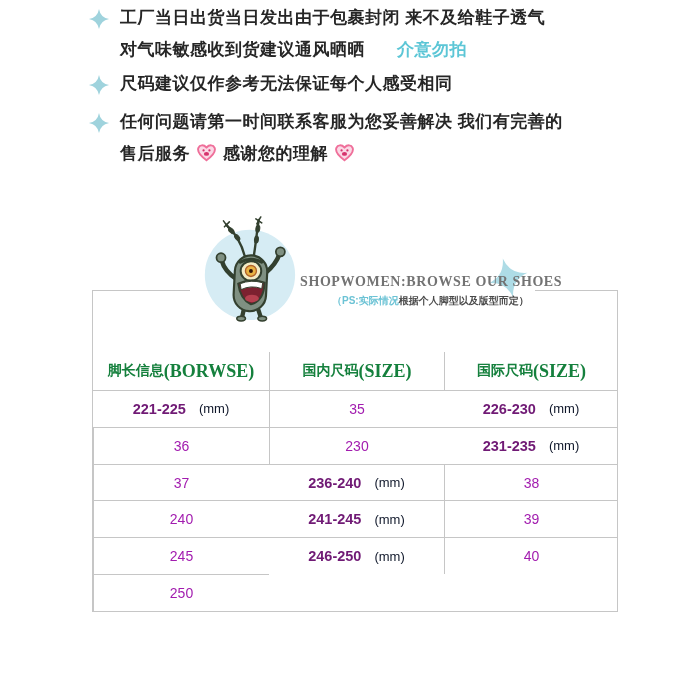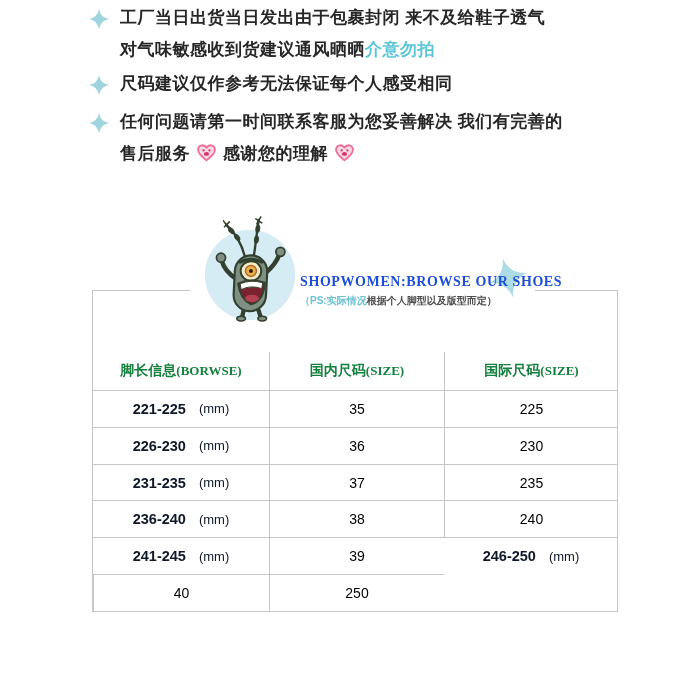--- a/index.html
+++ b/index.html
@@ -7,42 +7,42 @@
   .page{position:absolute;left:0;top:0;width:700px;height:700px;background:#ffffff;}
 
   
   .notices{position:absolute;left:88px;top:2px;width:580px;}
   .notice{display:flex;align-items:flex-start;}
   .notice + .notice{margin-top:2px;}
   .notice.gap{margin-top:6px;}
   .notice-icon{width:22px;height:22px;flex:0 0 22px;margin:6px 10px 0 0;}
   .notice-lines{flex:1;}
   .nline{font-size:17px;line-height:32px;font-weight:600;color:#262626;letter-spacing:.5px;white-space:nowrap;}
-  .accent{color:#5cc6d6;}
+  .accent{color:#5cc6d6;padding-left:32px;}
   .heart-icon{display:inline-block;width:21px;height:19px;vertical-align:-3px;margin:0 6px;}
 
   
   .banner{position:absolute;left:190px;top:214px;width:345px;height:108px;background:#ffffff;z-index:3;}
   .mascot{position:absolute;left:8px;top:2px;width:100px;height:106px;}
   .banner-text{position:absolute;left:110px;top:60px;width:235px;}
-  .banner-title{font-family:"Liberation Serif","DejaVu Serif",serif;font-size:14px;font-weight:700;letter-spacing:.6px;color:#1d4ed8;white-space:nowrap;}
+  .banner-title{font-family:"Liberation Serif","DejaVu Serif",serif;font-size:14px;font-weight:700;letter-spacing:.6px;color:#737373;white-space:nowrap;}
   .banner-note{margin-top:4px;font-size:10px;font-weight:600;color:#4a4a4a;white-space:nowrap;}
   .banner-note .accent{color:#6cc3d5;}
   .banner-star{position:absolute;left:296px;top:42px;width:44px;height:44px;transform:rotate(-15deg);}
 
   
   .size-box{position:absolute;left:92px;top:290px;width:526px;height:322px;border:1px solid #c6c6c6;box-sizing:border-box;z-index:1;}
   .size-table{position:absolute;left:0;right:0;top:61px;bottom:0;display:grid;grid-template-columns:176px 175px 174px;grid-template-rows:38px repeat(6,1fr);}
   .cell{display:flex;align-items:center;justify-content:center;border-top:1px solid #c6c6c6;box-sizing:border-box;}
   .cell.c2,.cell.c3{border-left:1px solid #c6c6c6;}
   .th{font-size:14px;font-weight:700;color:#15803d;}
-  .th .en{font-family:"Liberation Serif","DejaVu Serif",serif;font-weight:600;font-size:13px;}
-  .range{font-size:14.5px;font-weight:700;color:#0f172a;}
+  .th .en{font-family:"Liberation Serif","DejaVu Serif",serif;font-weight:600;font-size:18px;}
+  .range{font-size:14.5px;font-weight:700;color:#701a75;}
   .unit{font-size:13px;color:#0f172a;margin-left:13px;}
-  .val{font-size:14px;color:#000000;}
+  .val{font-size:14px;color:#a21caf;}
 </style>
 </head>
 <body>
 
 <div class="page">
 
   <div class="notices">
 
     <div class="notice">
       <span class="notice-icon">
@@ -108,63 +108,60 @@
           <span class="en">(SIZE)</span>
         </div>
 
       <div class="cell c1">
           <span class="range">221-225</span>
           <span class="unit">(mm)</span>
         </div>
       <div class="cell c2">
           <span class="val">35</span>
         </div>
-      <div class="cell c3">
-          <span class="val">225</span>
-        </div>
 
       <div class="cell c1">
           <span class="range">226-230</span>
           <span class="unit">(mm)</span>
         </div>
       <div class="cell c2">
           <span class="val">36</span>
         </div>
       <div class="cell c3">
           <span class="val">230</span>
         </div>
 
       <div class="cell c1">
           <span class="range">231-235</span>
           <span class="unit">(mm)</span>
         </div>
       <div class="cell c2">
           <span class="val">37</span>
         </div>
-      <div class="cell c3">
-          <span class="val">235</span>
-        </div>
 
       <div class="cell c1">
           <span class="range">236-240</span>
           <span class="unit">(mm)</span>
         </div>
       <div class="cell c2">
           <span class="val">38</span>
         </div>
       <div class="cell c3">
           <span class="val">240</span>
         </div>
 
       <div class="cell c1">
           <span class="range">241-245</span>
           <span class="unit">(mm)</span>
         </div>
       <div class="cell c2">
           <span class="val">39</span>
+        </div>
+      <div class="cell c3">
+          <span class="val">245</span>
         </div>
 
       <div class="cell c1">
           <span class="range">246-250</span>
           <span class="unit">(mm)</span>
         </div>
       <div class="cell c2">
           <span class="val">40</span>
         </div>
       <div class="cell c3">

